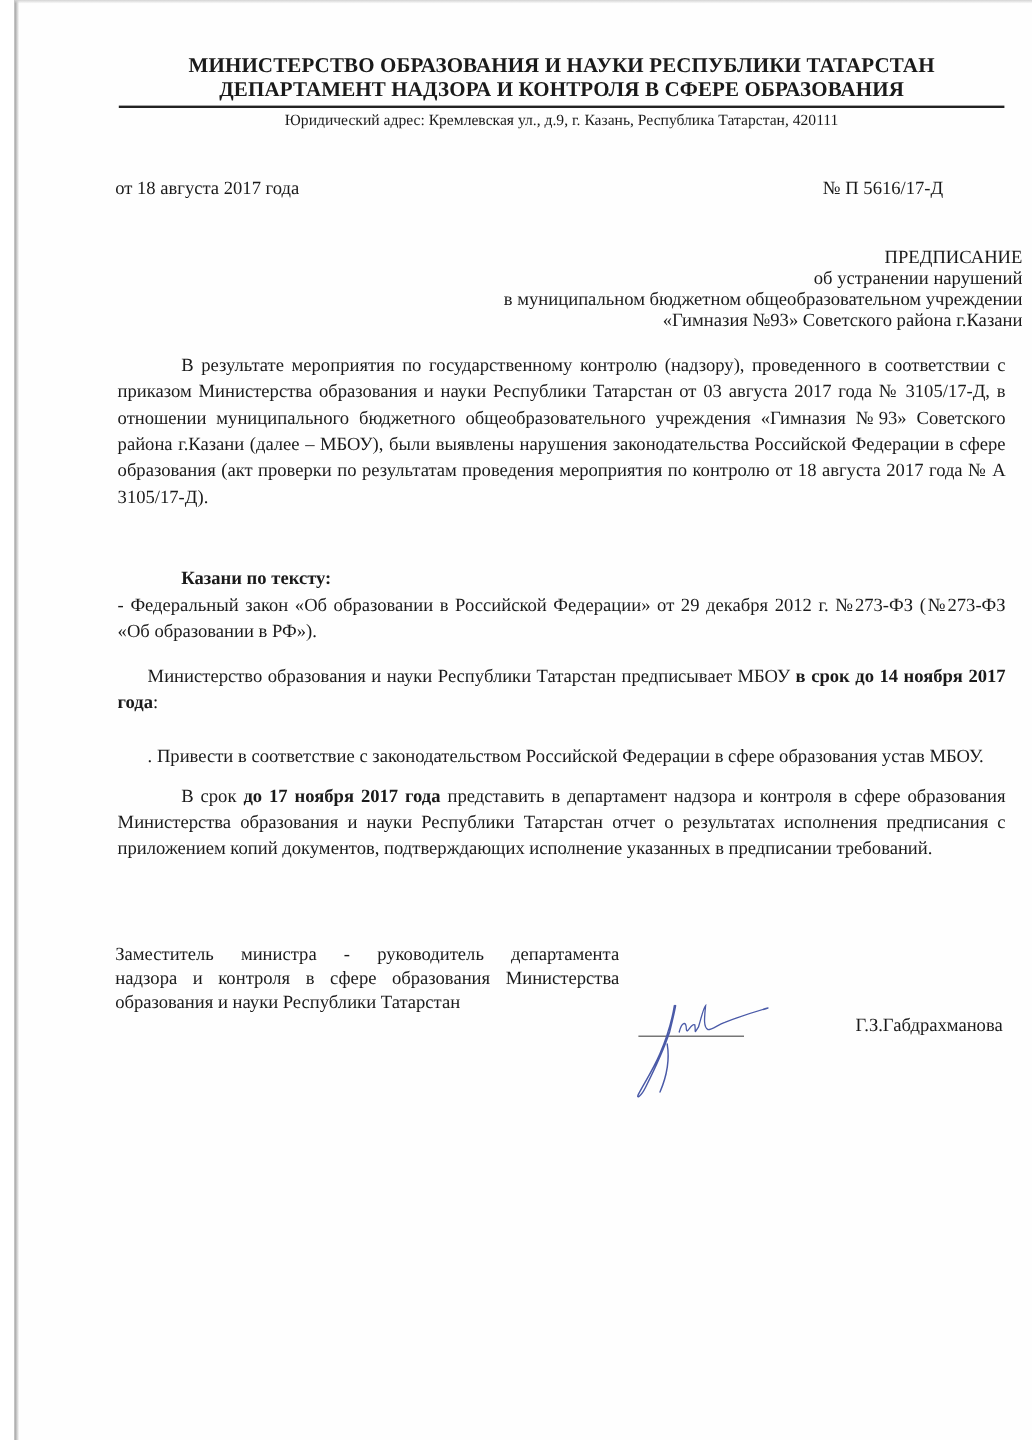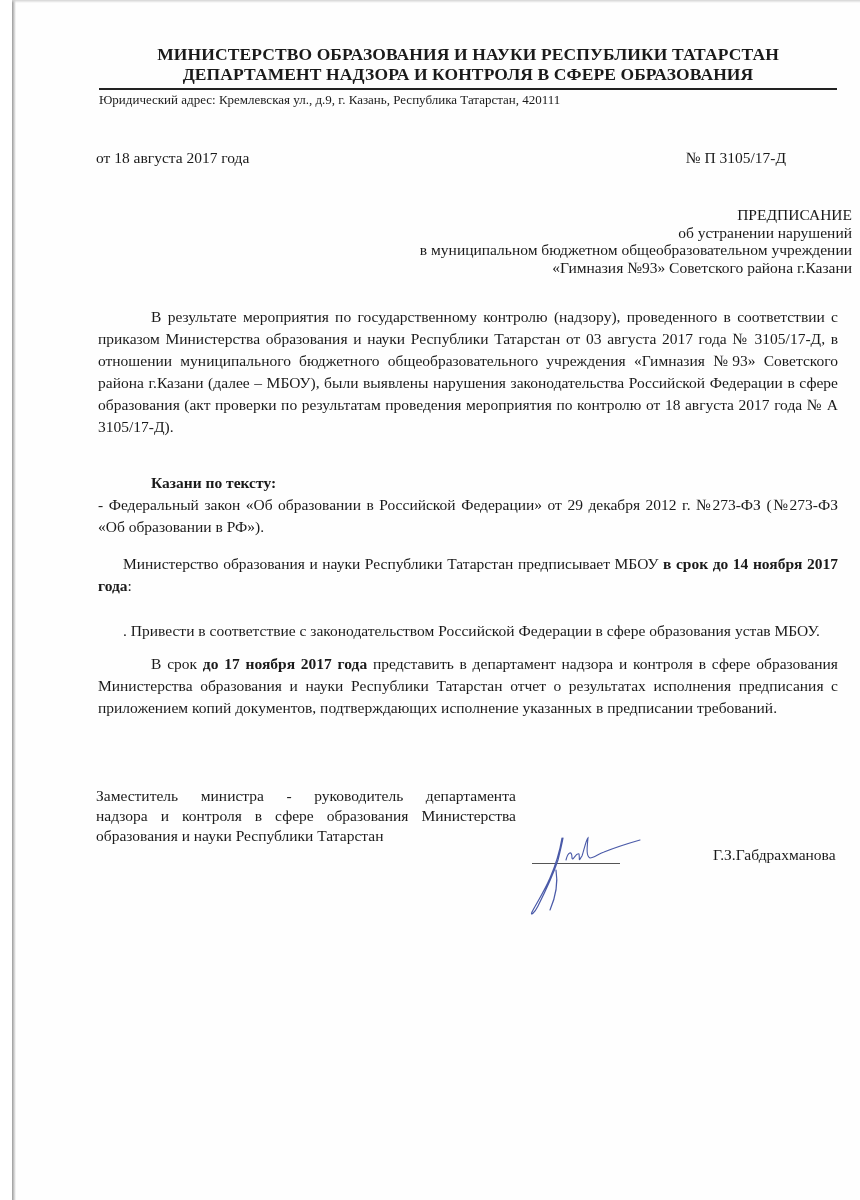--- a/index.html
+++ b/index.html
@@ -49,20 +49,21 @@
     .hdr-rule {
       position: absolute;
       left: 87px; top: 88px;
       width: 738px; height: 2px;
       background: #222;
     }
     .hdr-addr {
       position: absolute;
       left: 87px; width: 738px;
       top: 91px;
+      text-align: center;
       font-size: 13px;
       line-height: 17px;
     }
 
     
     .meta-date {
       position: absolute;
       left: 84px; top: 149px;
       font-size: 15.5px;
     }
@@ -86,21 +87,21 @@
       position: absolute;
       left: 86px; width: 740px;
       font-size: 15.5px;
       line-height: 22px;
       text-align: justify;
     }
     .indent { text-indent: 53px; }
     .indent-small { text-indent: 25px; }
     .b { font-weight: bold; }
 
-    #p1 { top: 306px; }
+    #p1 { top: 294px; }
     #p-further { top: 472px; }
     #p-law { top: 494px; }
     #p-order { top: 553px; }
     #p-item { top: 620px; }
     #p-report { top: 653px; }
 
     
     .sign-left {
       position: absolute;
       left: 84px; top: 786px;
@@ -141,21 +142,21 @@
   <div class="hdr-org">
     <div>МИНИСТЕРСТВО ОБРАЗОВАНИЯ И НАУКИ РЕСПУБЛИКИ ТАТАРСТАН</div>
     <div>ДЕПАРТАМЕНТ НАДЗОРА И КОНТРОЛЯ В СФЕРЕ ОБРАЗОВАНИЯ</div>
   </div>
   <div class="hdr-rule"></div>
   <div class="hdr-addr">
     <div>Юридический адрес: Кремлевская ул., д.9, г. Казань, Республика Татарстан, 420111</div>
   </div>
 
   <div class="meta-date">от 18 августа  2017 года</div>
-  <div class="meta-number">№ П 3105/17-Д</div>
+  <div class="meta-number">№ П 5616/17-Д</div>
 
   <div class="title-block">
     <div>ПРЕДПИСАНИЕ</div>
     <div>об устранении нарушений</div>
     <div>в муниципальном бюджетном общеобразовательном учреждении</div>
     <div>«Гимназия №93» Советского района г.Казани</div>
   </div>
 
   <div id="p1" class="para indent">В результате мероприятия по государственному контролю (надзору), проведенного в соответствии с приказом Министерства образования и науки Республики Татарстан от  03 августа 2017 года № 3105/17-Д, в отношении муниципального бюджетного общеобразовательного учреждения «Гимназия №93» Советского района г.Казани  (далее – МБОУ), были выявлены нарушения законодательства Российской Федерации в сфере образования (акт проверки по результатам проведения мероприятия по контролю от  18 августа 2017 года  № А 3105/17-Д).</div>
 

